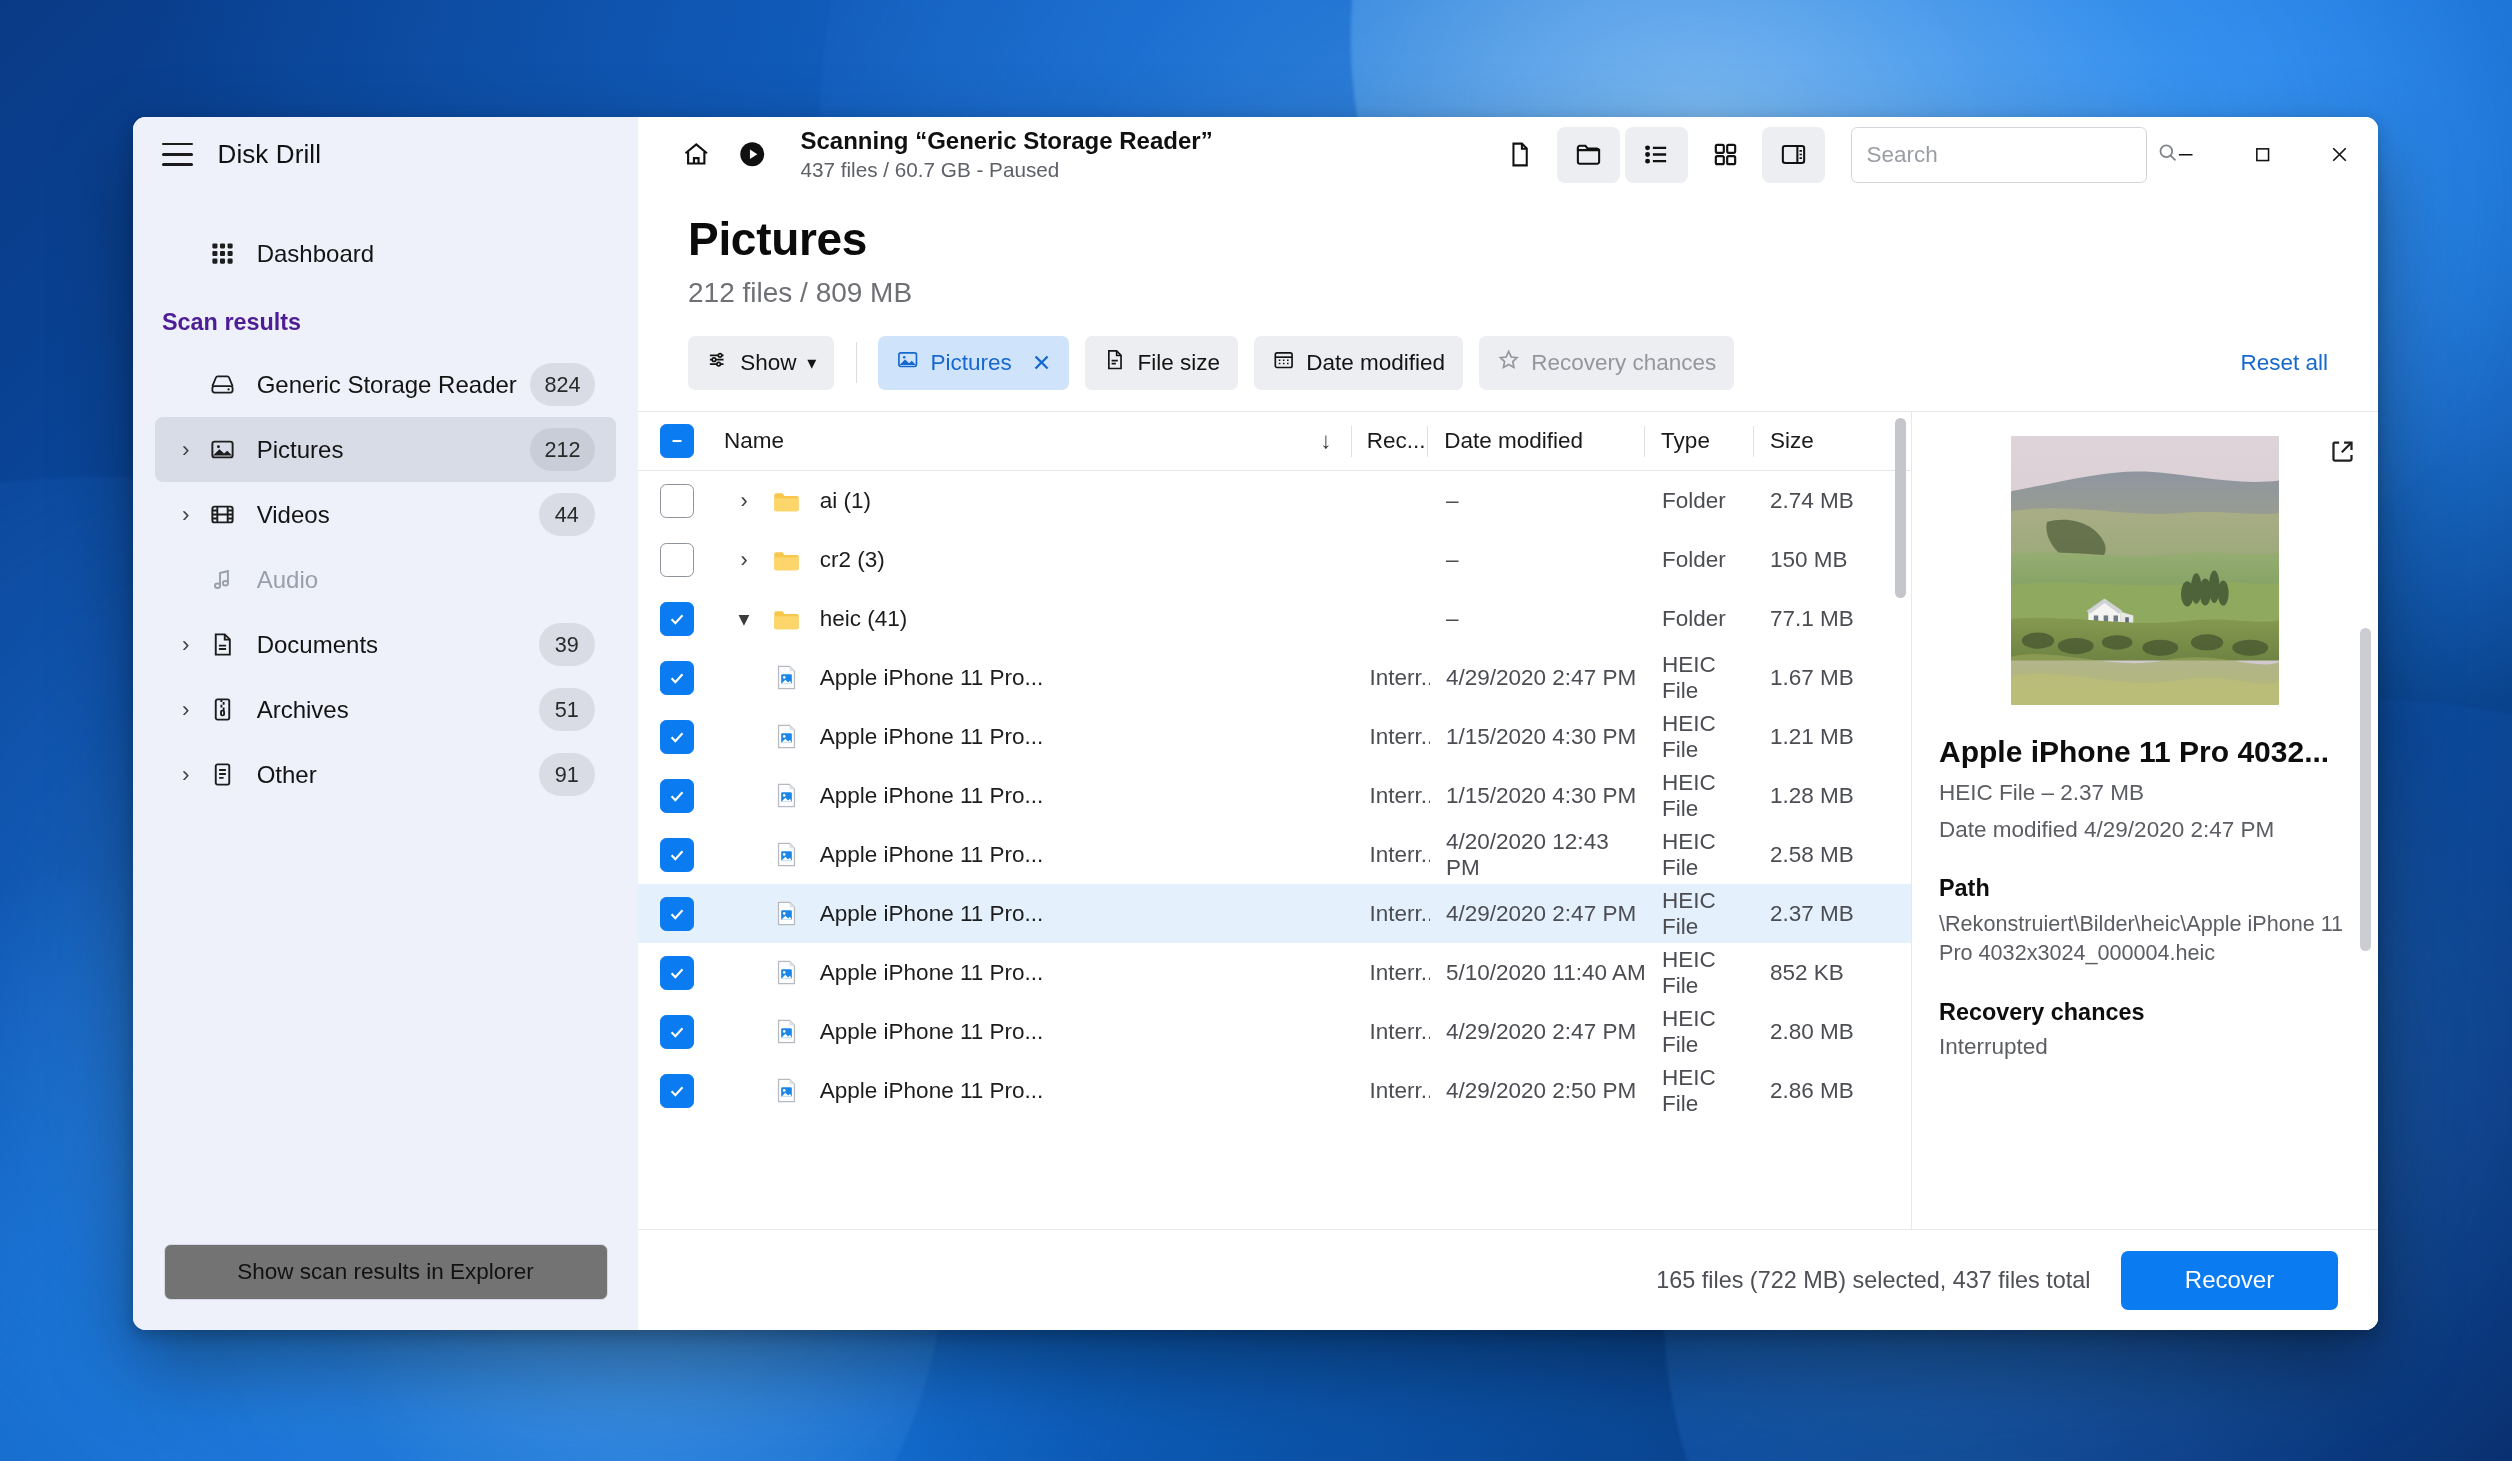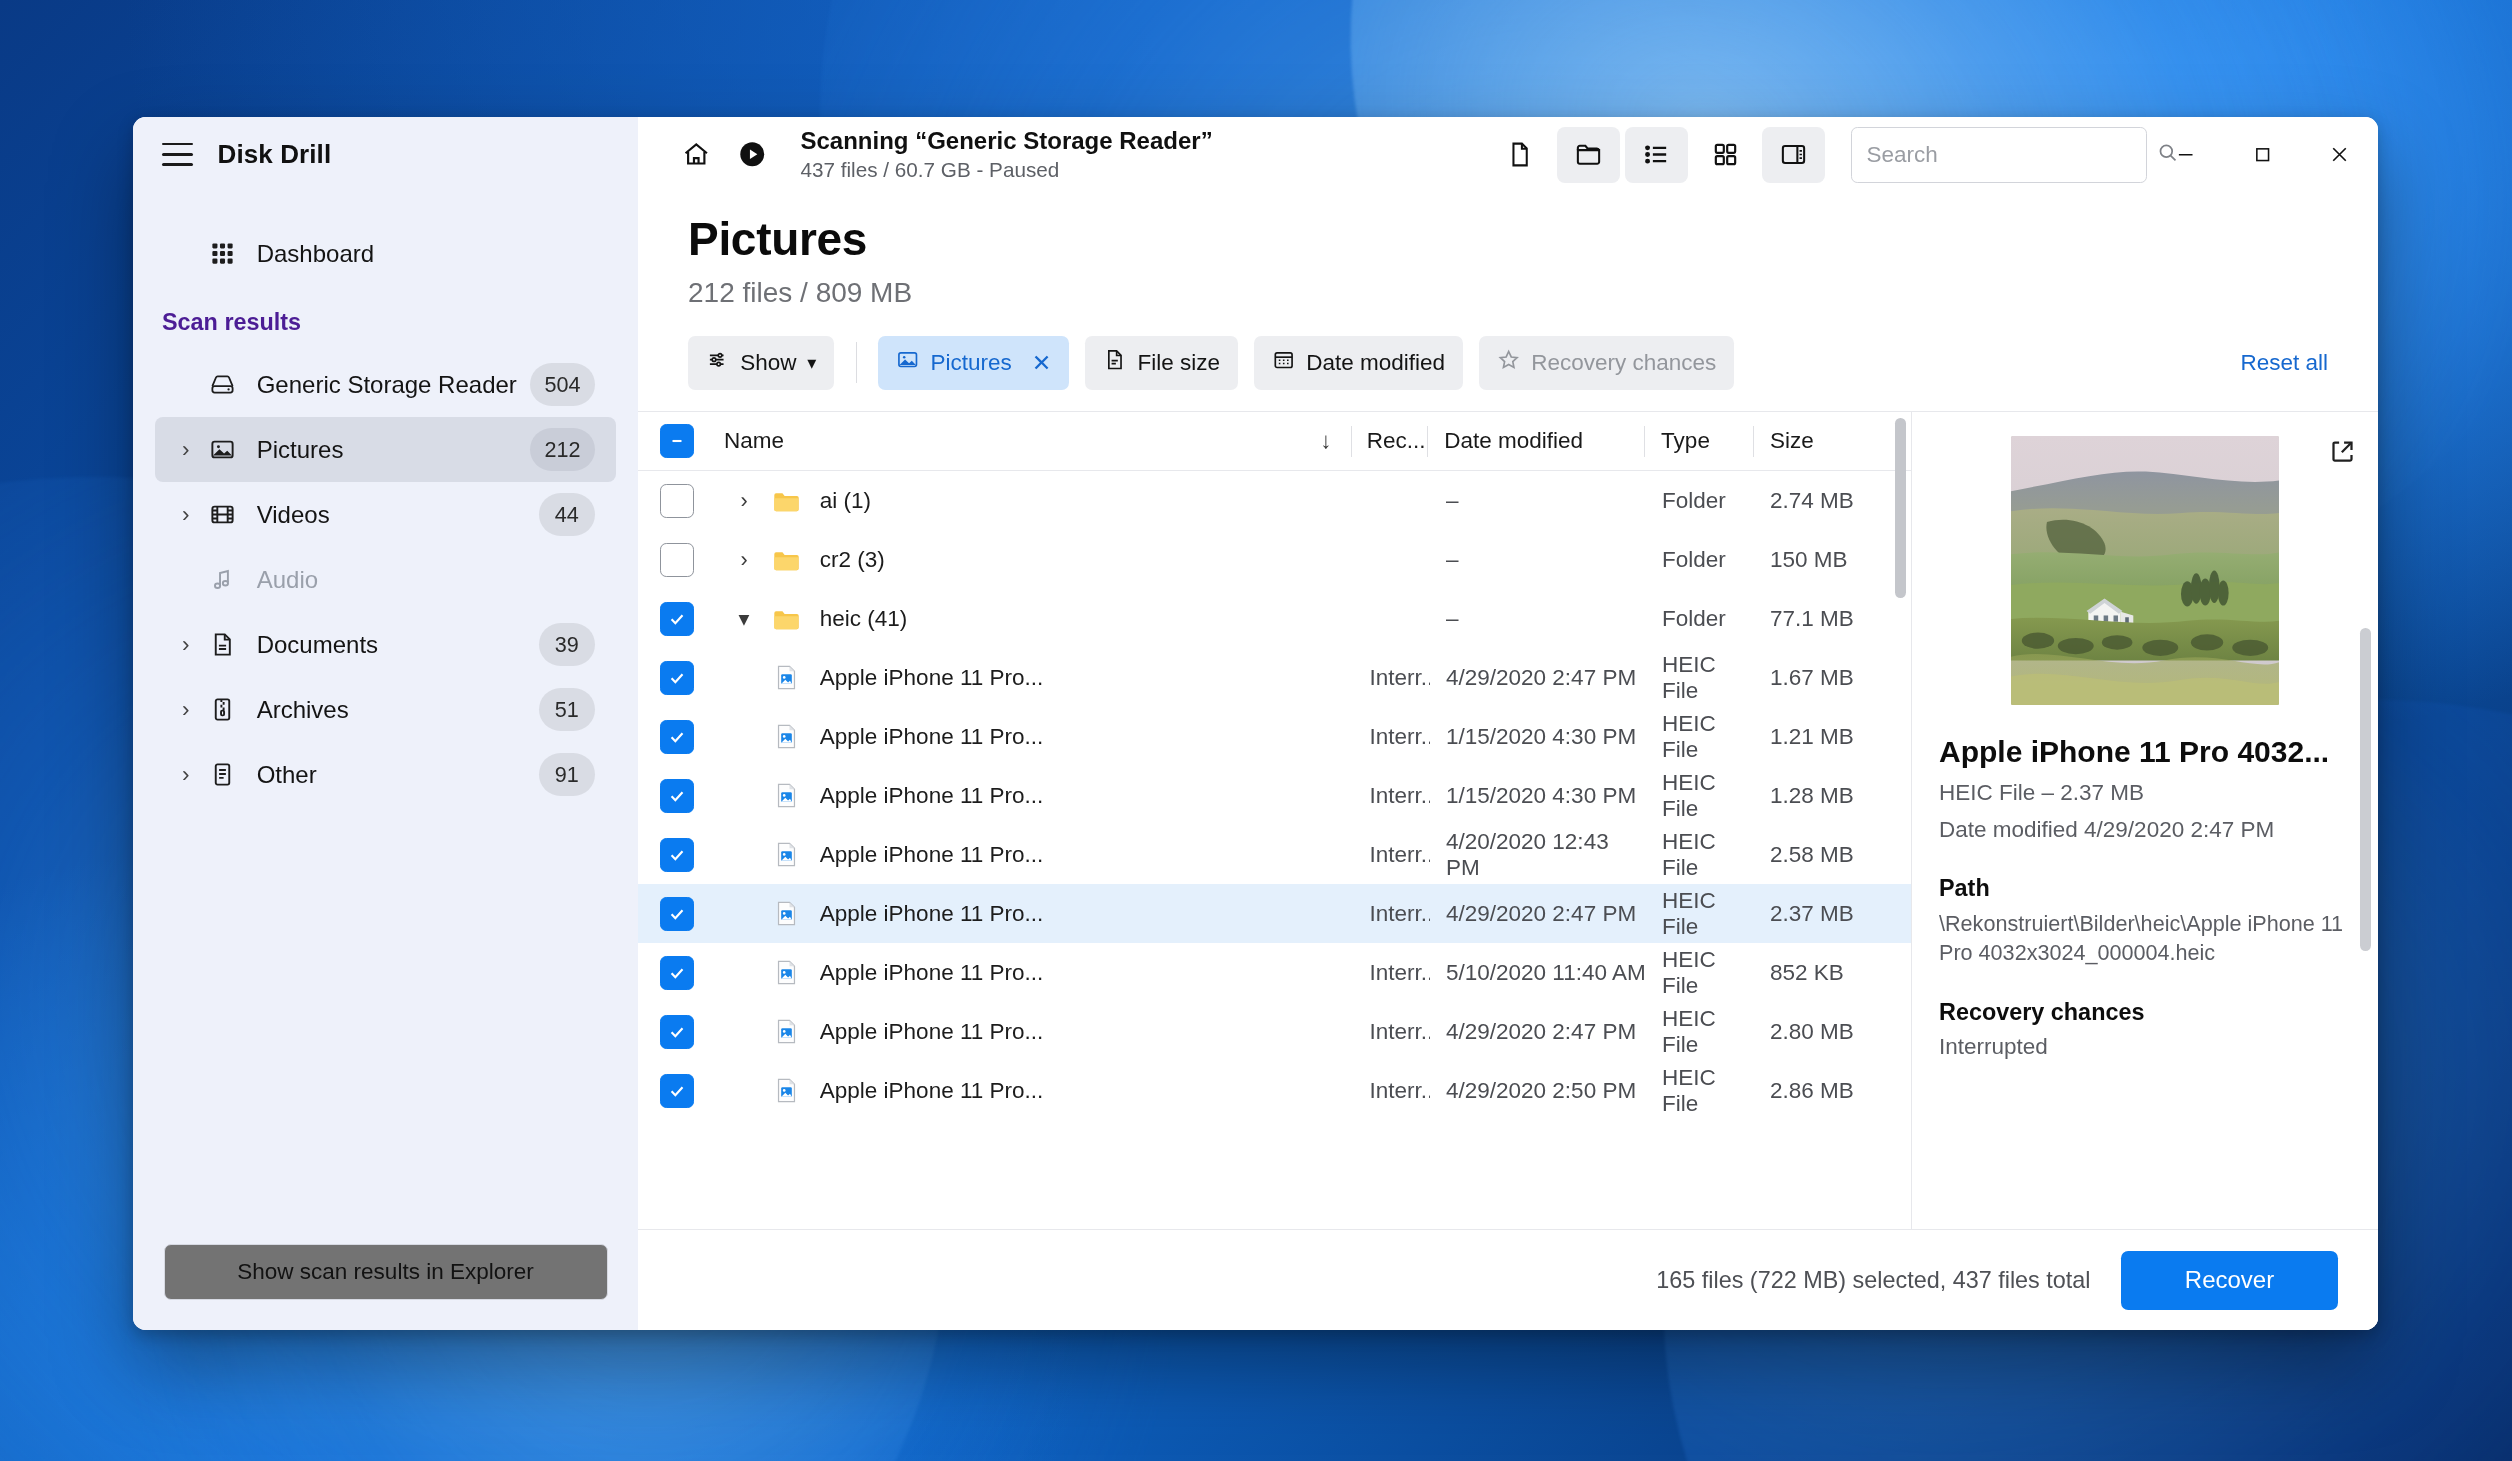--- a/index.html
+++ b/index.html
@@ -63,21 +63,21 @@
     flex: 0 0 505px;
   }
   .sb-head {
     height: 75px;
     display: flex; align-items: center;
     padding: 0 0 0 29px;
     gap: 25px;
   }
   .hamburger { width: 30.5px; height: 23.4px; display: flex; flex-direction: column; justify-content: space-between; cursor: pointer; }
   .hamburger i { display: block; height: 2.7px; background: #1b1b1b; border-radius: 1.8px; }
-  .app-title { font-size: 26px; font-weight: 700; color: #111; letter-spacing: 0.1px; }
+  .app-title { font-size: 26px; font-weight: 400; color: #111; letter-spacing: 0.1px; }
 
   .sb-scroll { flex: 1; padding-top: 29px; overflow: hidden; }
 
   .sb-item {
     height: 65px;
     margin: 0 21.6px;
     border-radius: 8px;
     display: flex; align-items: center;
     padding-left: 16px;
     cursor: pointer;
@@ -339,21 +339,21 @@
       <div class="sb-item">
         <span class="chev empty">›</span>
         <span class="ico">
           <svg width="27" height="27" viewBox="0 0 24 24" fill="none" stroke="currentColor" stroke-width="1.6">
             <path d="M3 13.5 L6.2 5.8 A1.6 1.6 0 0 1 7.7 4.8 H16.3 A1.6 1.6 0 0 1 17.8 5.8 L21 13.5"></path>
             <rect x="3" y="13.5" width="18" height="5.7" rx="2"></rect>
             <circle cx="17.4" cy="16.4" r="1" fill="currentColor" stroke="none"></circle>
           </svg>
         </span>
         <span class="lbl">Generic Storage Reader</span>
-        <span class="count">504</span>
+        <span class="count">824</span>
       </div>
 
       <div class="sb-item selected">
         <span class="chev">›</span>
         <span class="ico">
           <svg width="27" height="27" viewBox="0 0 24 24" fill="none" stroke="currentColor" stroke-width="1.7">
             <rect x="3" y="5" width="18" height="14" rx="2"></rect>
             <circle cx="8.4" cy="9.6" r="1.3" fill="currentColor" stroke="none"></circle>
             <path d="M3.6 17.4 L9.3 11.8 L13.4 15.6 L16.2 13.2 L20.4 17.4" fill="currentColor" stroke="none"></path>
           </svg>

